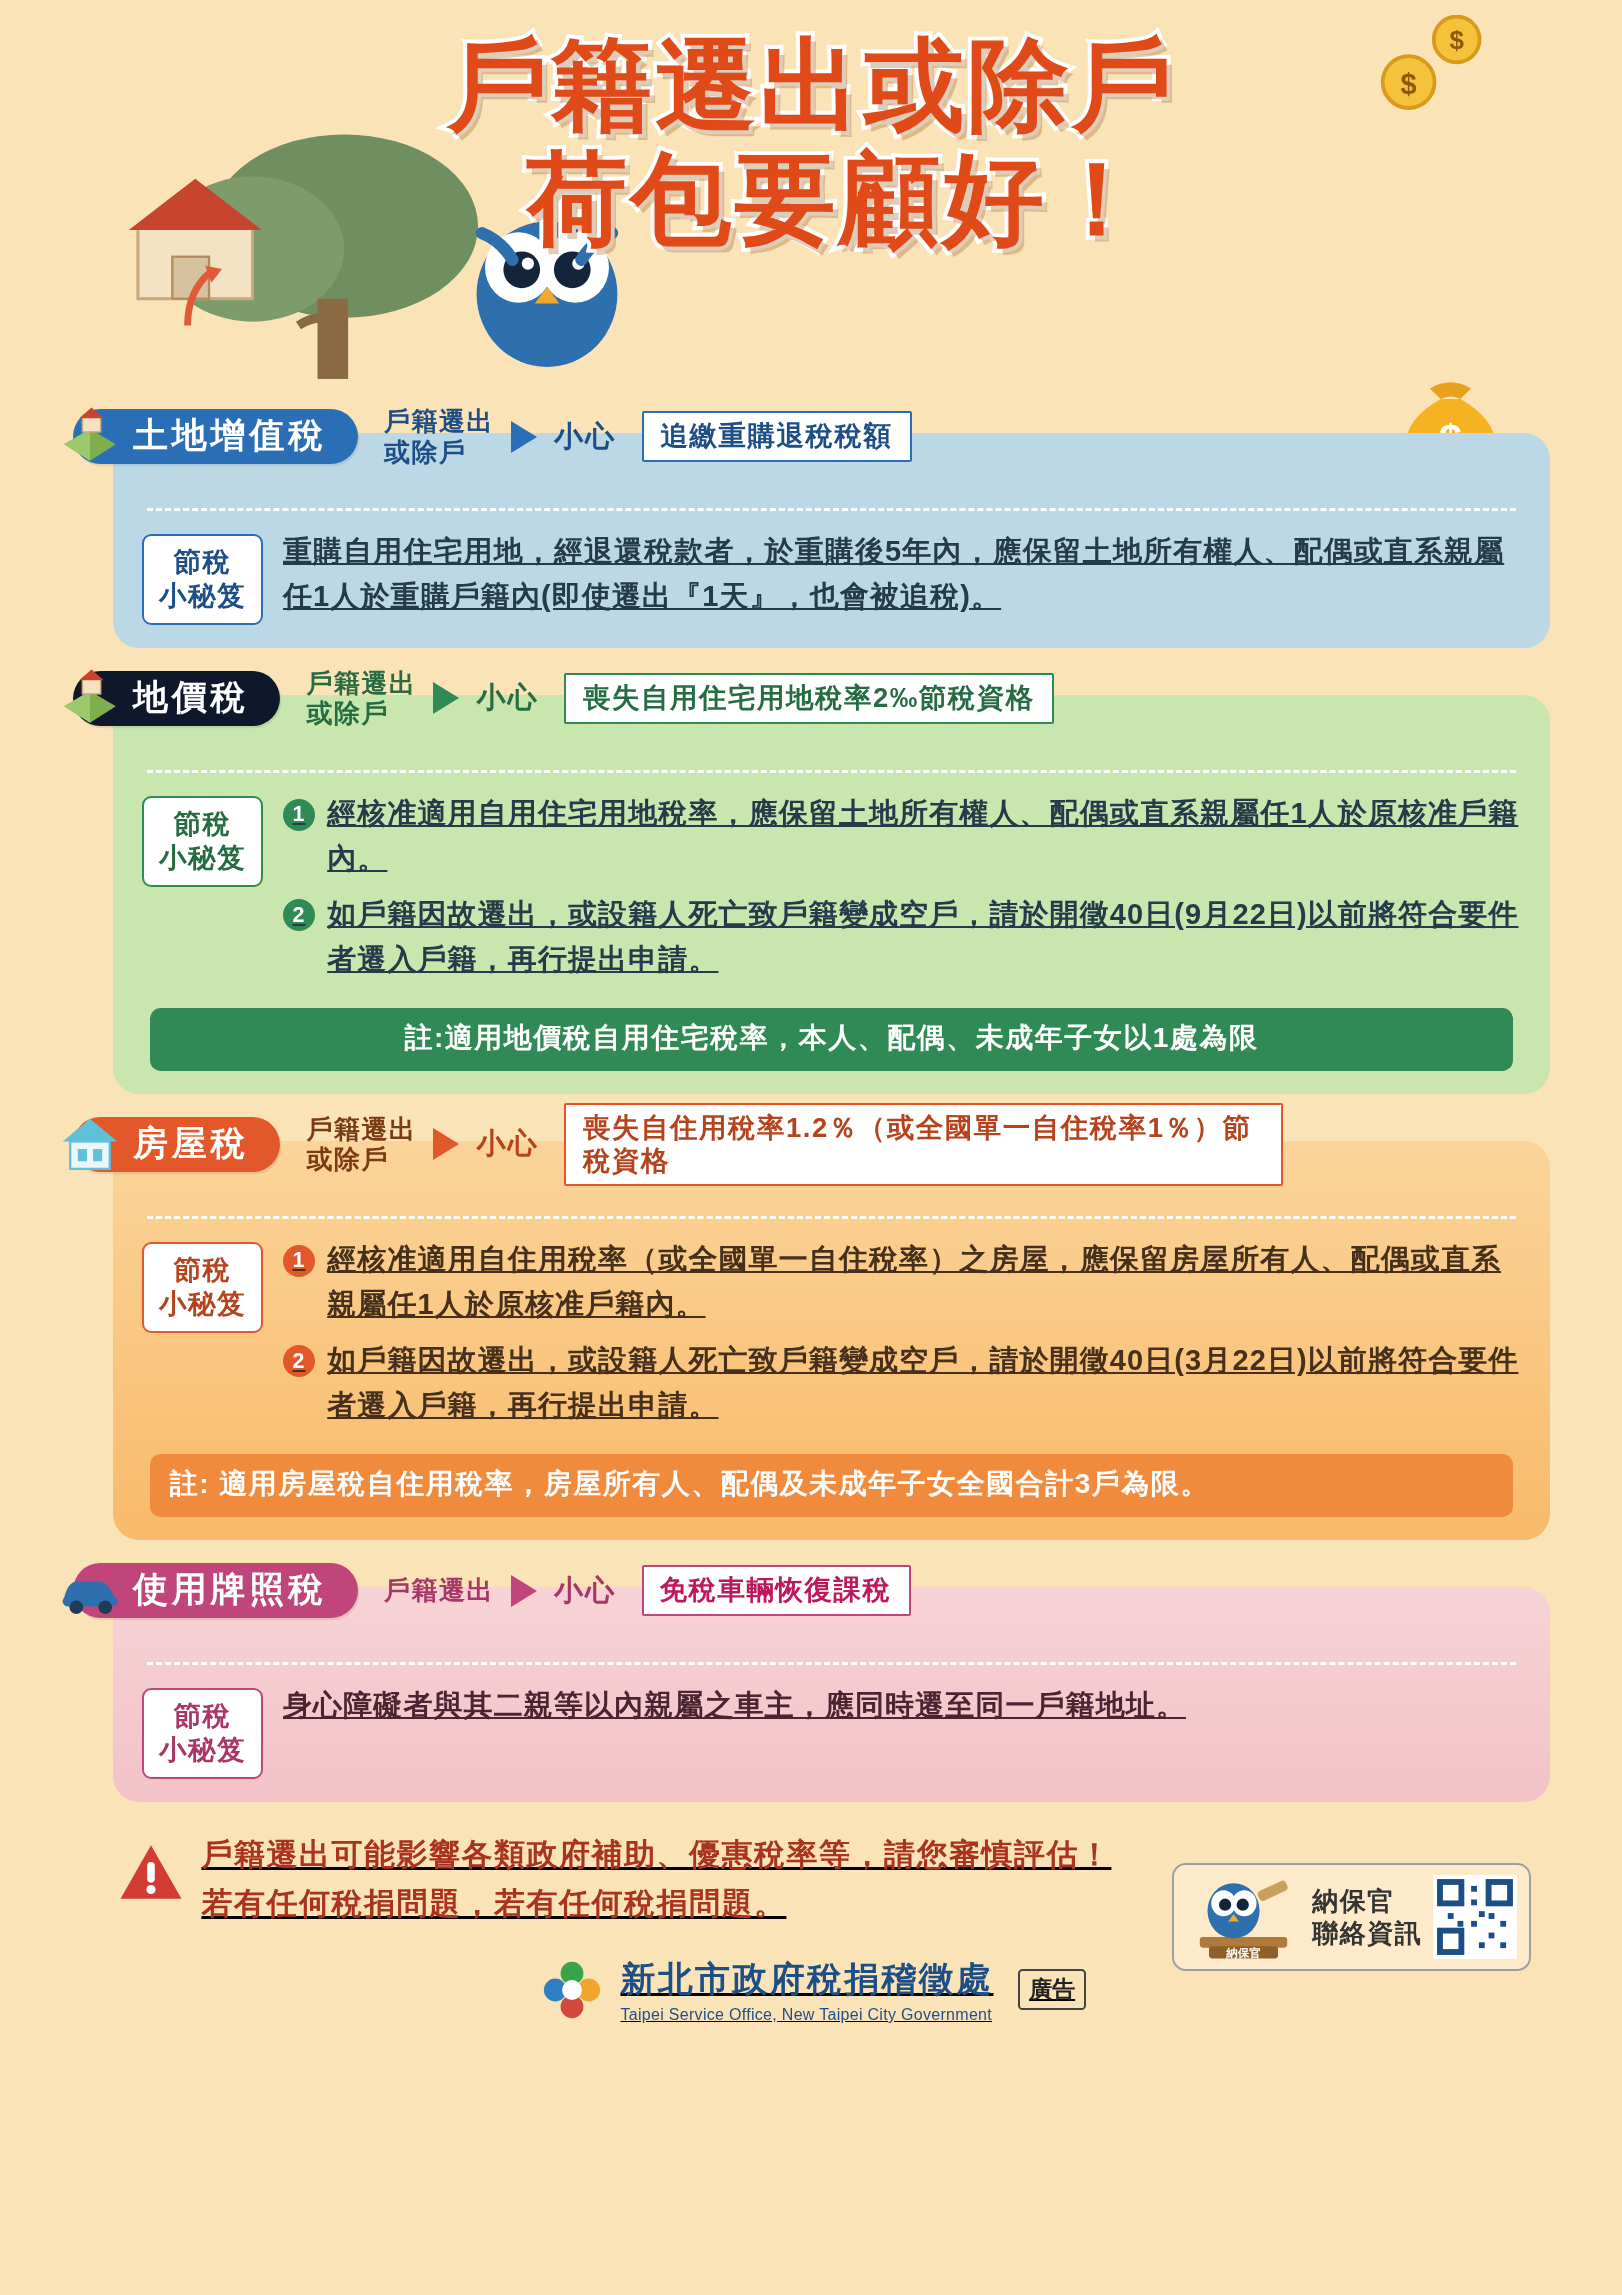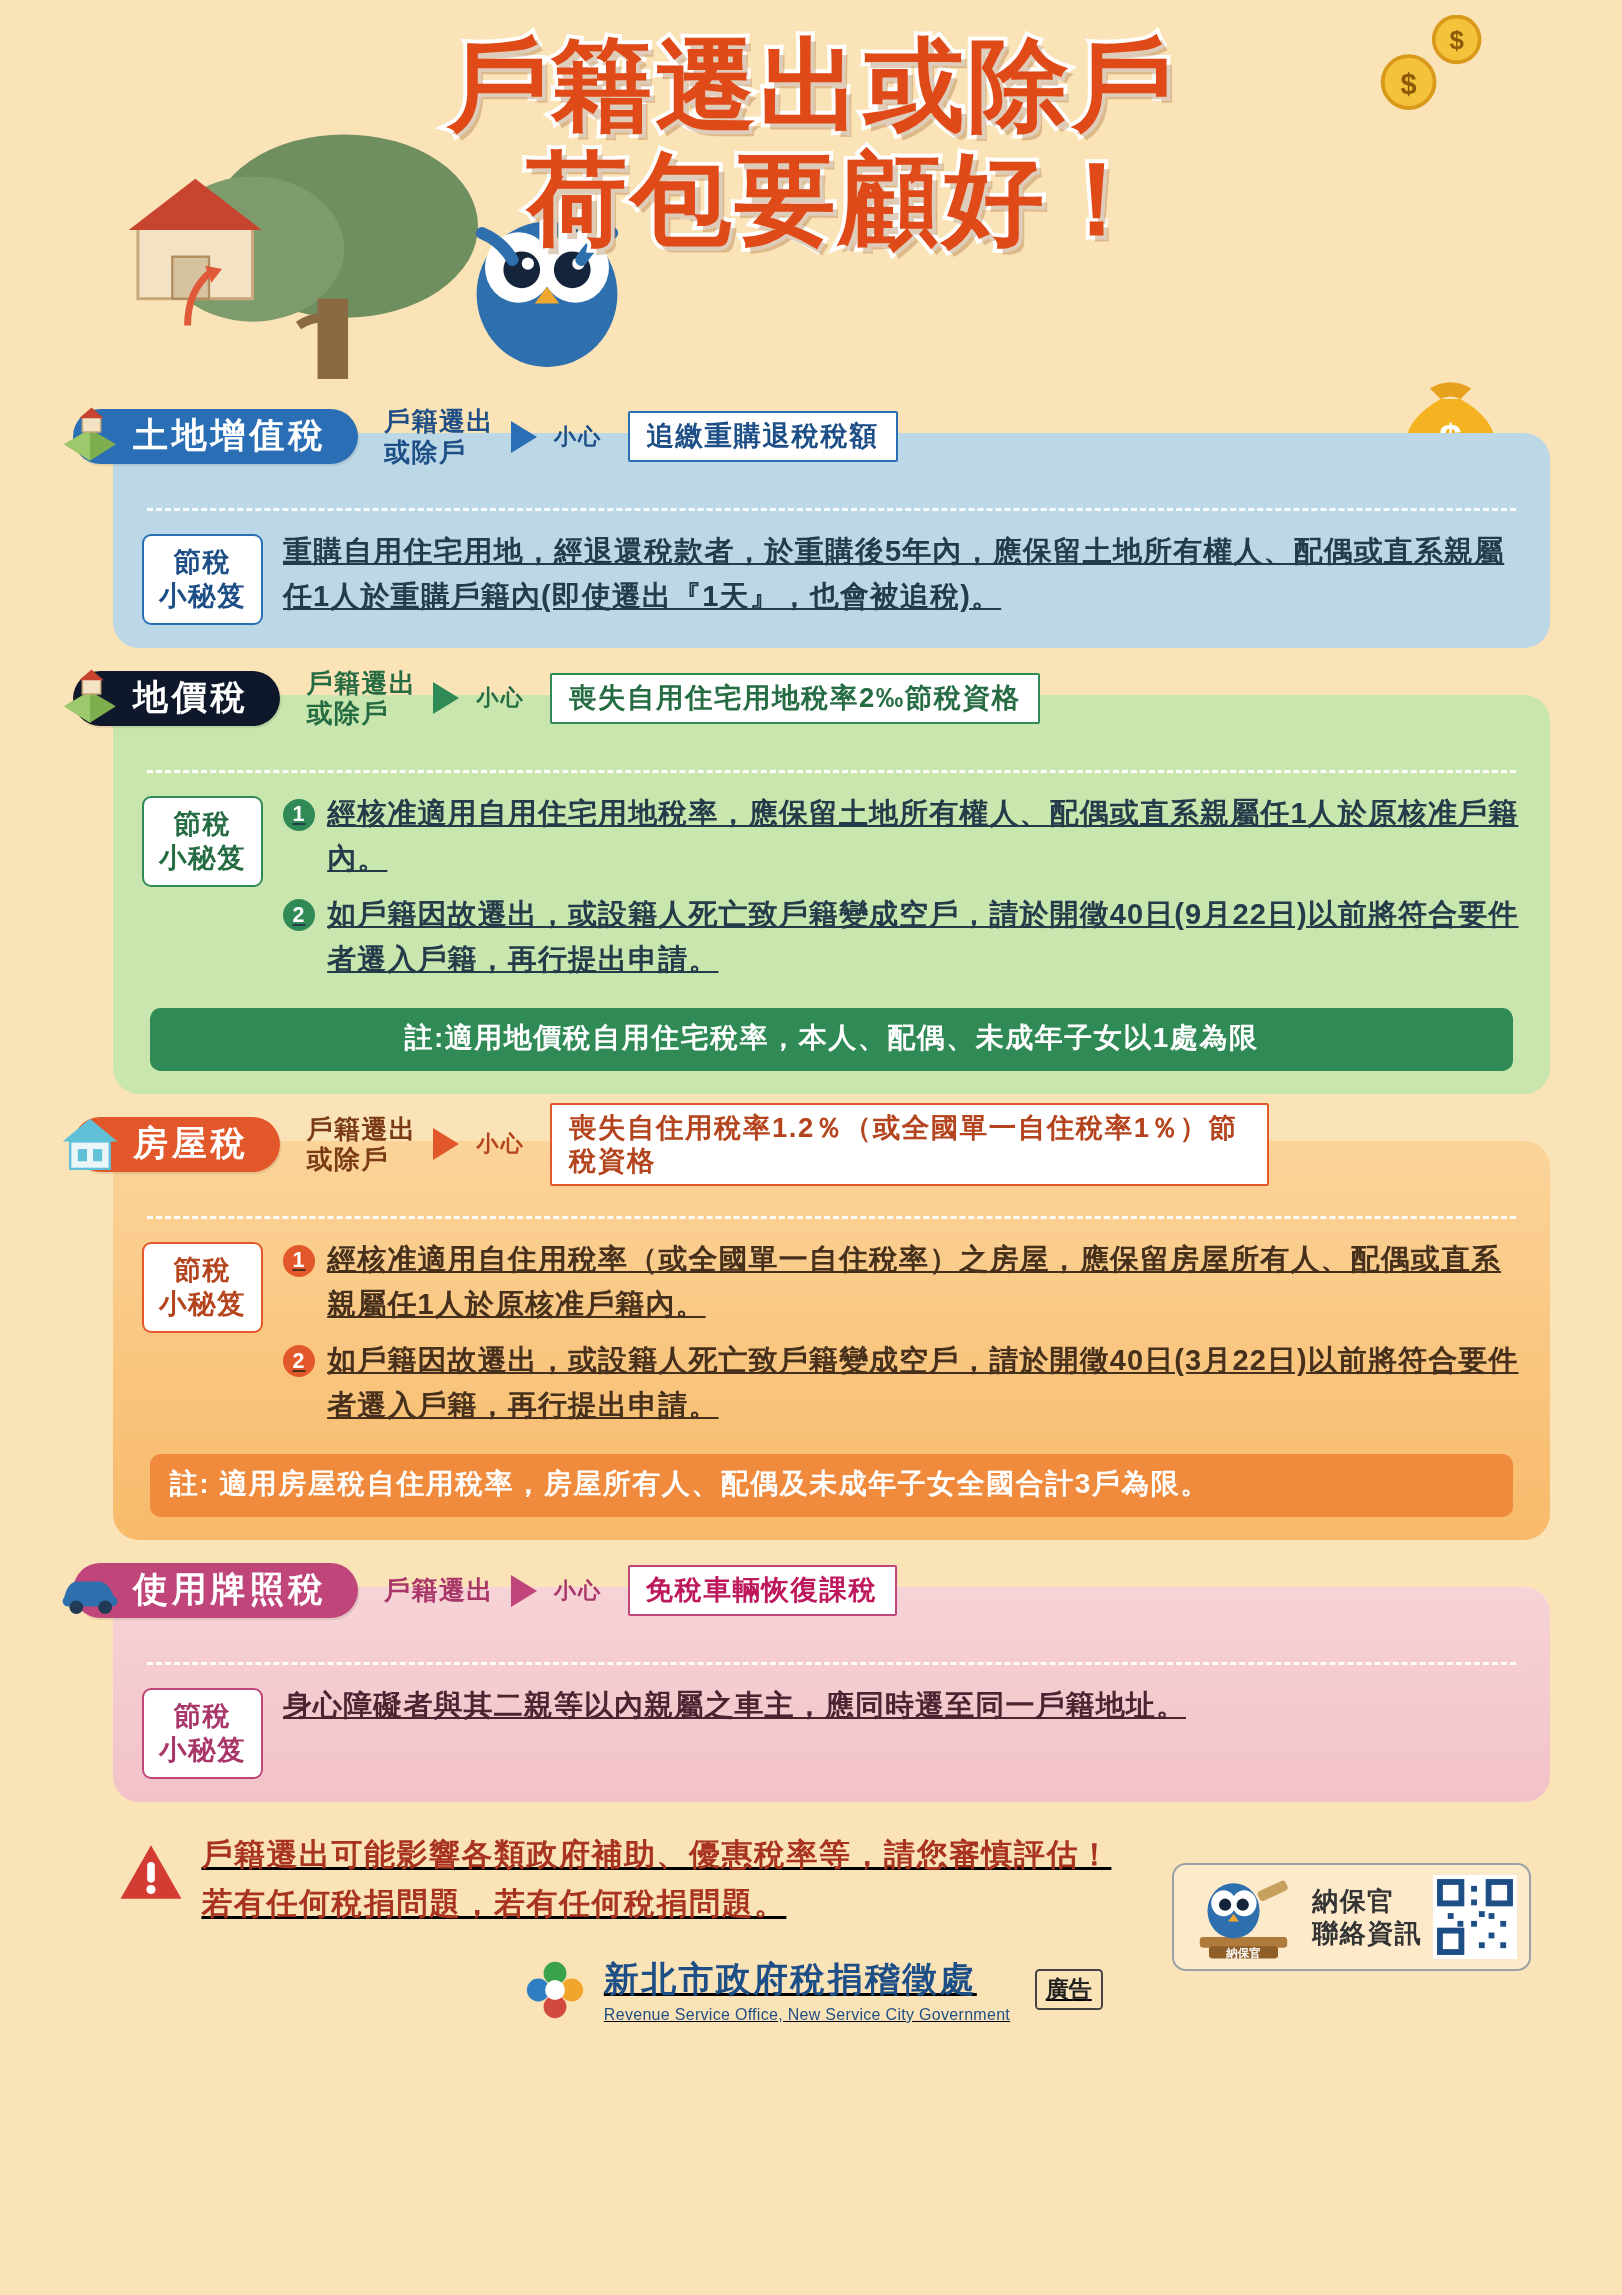--- a/index.html
+++ b/index.html
@@ -86,21 +86,21 @@
     margin-left: 26px;
     letter-spacing: 1.5px;
   }
   .tri {
     width: 0; height: 0;
     border-left: 26px solid #2a6fb5;
     border-top: 16px solid transparent;
     border-bottom: 16px solid transparent;
     margin: 0 17px;
   }
-  .careful { font-size: 22px; font-weight: bold; letter-spacing: 2.3px; }
+  .careful { font-size: 29px; font-weight: bold; letter-spacing: 2.3px; }
   .warnbox {
     margin-left: 25px;
     border: 2.3px solid #2a6fb5;
     border-radius: 2px;
     background: #fff;
     padding: 6.1px 17px 7.7px;
     font-size: 27.5px;
     font-weight: bold;
     letter-spacing: 1.5px;
     line-height: 1.2;
@@ -486,18 +486,18 @@
   <div class="brand">
     <svg width="70" height="70" viewBox="0 0 92 92">
       <circle cx="46" cy="24" r="15" fill="#3aa34a"></circle>
       <circle cx="24" cy="46" r="15" fill="#2e7ec4"></circle>
       <circle cx="68" cy="46" r="15" fill="#f0a52c"></circle>
       <circle cx="46" cy="68" r="15" fill="#d24a3e"></circle>
       <circle cx="46" cy="46" r="13" fill="#fff"></circle>
     </svg>
     <div>
       <div class="brand-text-zh">新北市政府稅捐稽徵處</div>
-      <div class="brand-text-en">Revenue Service Office, New Service City Government</div>
+      <div class="brand-text-en">Taipei Service Office, New Taipei City Government</div>
     </div>
     <div class="ad">廣告</div>
   </div>
 </div>
 
 
 </body></html>

